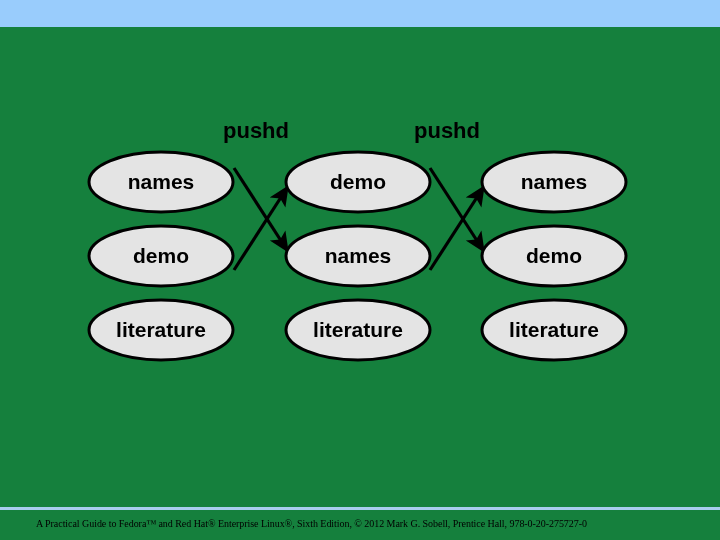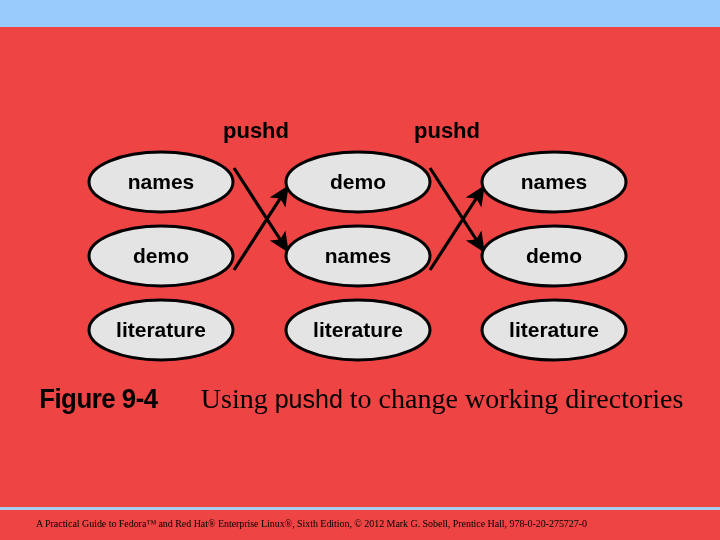--- a/index.html
+++ b/index.html
@@ -13,21 +13,21 @@
     position: relative;
     overflow: hidden;
     font-family: "Liberation Sans", sans-serif;
   }
 
   #slide {
     position: absolute;
     left: 0; top: 0;
     width: 720px;
     height: 540px;
-    background: #ef4444;
+    background: #15803d;
   }
 
   
   .top-band {
     position: absolute;
     left: 0;
     top: 0;
     width: 720px;
     height: 27px;
     background: #99ccfc;
@@ -177,22 +177,18 @@
           <text class="node-text" x="554" y="157">demo</text>
         </g>
         <g>
           <ellipse cx="554" cy="230" rx="72" ry="30" fill="#e4e4e4" stroke="#000000" stroke-width="3"></ellipse>
           <text class="node-text" x="554" y="231">literature</text>
         </g>
       </g>
     </svg>
   </div>
 
-  <div class="caption">
-    <span class="caption-number">Figure 9-4</span>
-    <span class="caption-text"><span>Using </span><span class="mono">pushd</span><span> to change working directories</span></span>
-  </div>
 
   <div class="bottom-rule"></div>
 
   <div class="footer">A Practical Guide to Fedora™ and Red Hat® Enterprise Linux®, Sixth Edition, © 2012 Mark G. Sobell, Prentice Hall, 978-0-20-275727-0</div>
 
 </div>
 
 </body></html>

